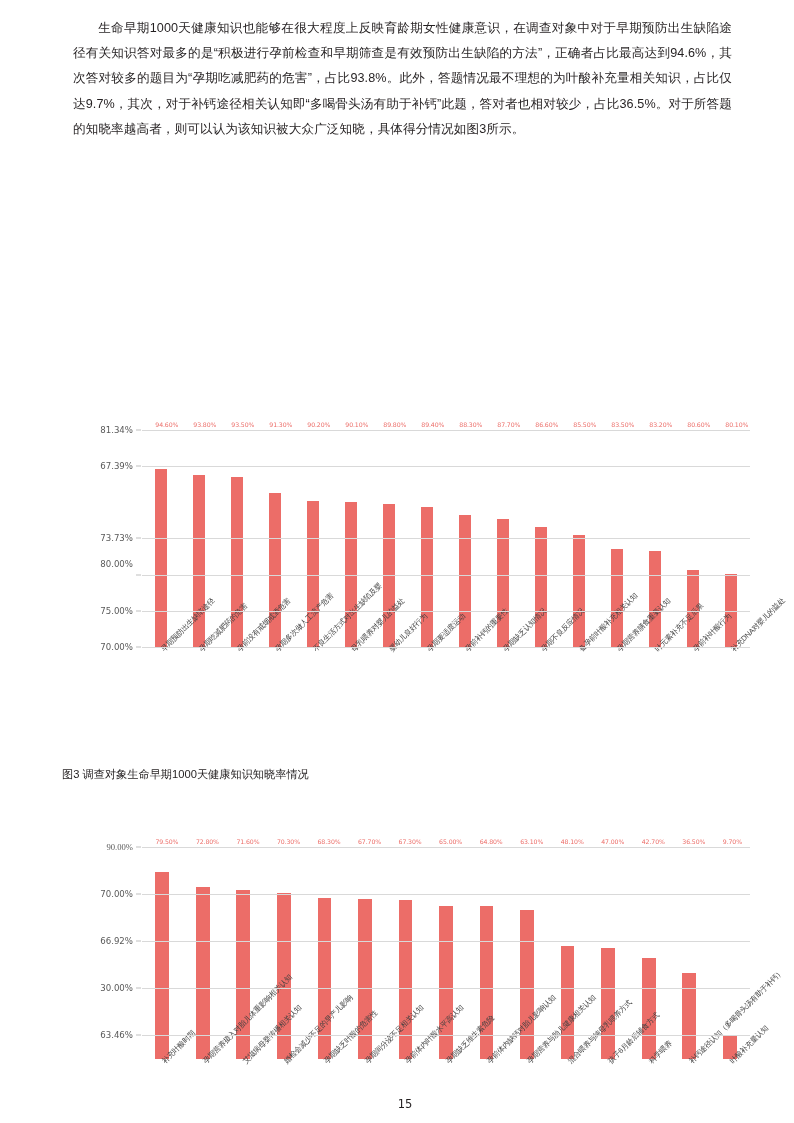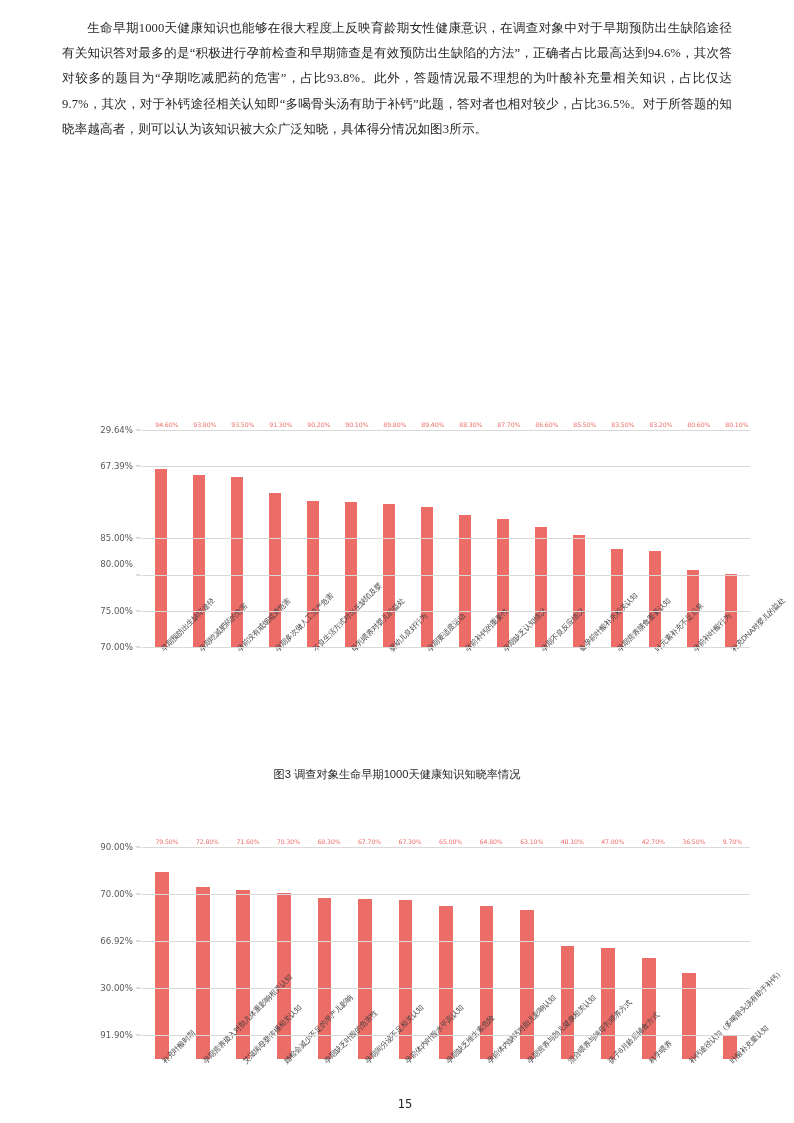--- a/index.html
+++ b/index.html
@@ -34,24 +34,23 @@
     padding-top: 62px;
     line-height: 1.3;
   }
 
   
   .body-text {
     font-size: 12.6px;
     line-height: 2.0;
     text-align: justify;
     text-justify: inter-ideograph;
-    margin: 16px 0 0 0;
+    margin: 16px 0 0 11px;
     text-indent: 2em;
     letter-spacing: 0.1px;
-    font-family: Liberation Serif, serif;
   }
 
   
   .figure-block {
     position: relative;
     width: 100%;
   }
   .chart {
     position: relative;
     box-sizing: border-box;
@@ -128,21 +127,21 @@
     position: absolute;
     top: 0;
     font-size: 7.4px;
     color: #3f3f3f;
     white-space: nowrap;
     transform-origin: left top;
     transform: rotate(-45deg);
     letter-spacing: -0.2px;
   }
   .figure-caption {
-    text-align: center;
+    text-align: left;
     font-size: 11.2px;
     color: #231f20;
     width: 100%;
   }
 
   
   .page-number {
     position: absolute;
     bottom: 28px;
     left: 16px;
@@ -259,27 +258,27 @@
             <div class="xlabel" style="left: 359px; font-size: 7.4px;">孕期缺乏认知情况</div>
             <div class="xlabel" style="left: 397px; font-size: 7.4px;">孕期不良反应情况</div>
             <div class="xlabel" style="left: 435px; font-size: 7.4px;">备孕前叶酸补充相关认知</div>
             <div class="xlabel" style="left: 473px; font-size: 7.4px;">孕期营养膳食重要认知</div>
             <div class="xlabel" style="left: 511px; font-size: 7.4px;">叶元素补充不足后果</div>
             <div class="xlabel" style="left: 549px; font-size: 7.4px;">孕前补叶酸行为</div>
             <div class="xlabel" style="left: 587px; font-size: 7.4px;">补充DNA对婴儿的益处</div>
           </div>
       <div class="gridline" style="top: 0px;"></div>
           <div class="ytick-dash" style="top: 0px;"></div>
-          <div class="ytick-label" style="top: 0px;">29.64%</div>
+          <div class="ytick-label" style="top: 0px;">81.34%</div>
           <div class="gridline" style="top: 36.1667px;"></div>
           <div class="ytick-dash" style="top: 36.1667px;"></div>
           <div class="ytick-label" style="top: 36.1667px;">67.39%</div>
           <div class="gridline" style="top: 108.5px;"></div>
           <div class="ytick-dash" style="top: 108.5px;"></div>
-          <div class="ytick-label" style="top: 108.5px;">85.00%</div>
+          <div class="ytick-label" style="top: 108.5px;">73.73%</div>
           <div class="gridline" style="top: 144.667px;"></div>
           <div class="ytick-dash" style="top: 144.667px;"></div>
           <div class="ytick-label" style="top: 134px;">80.00%</div>
           <div class="gridline" style="top: 180.833px;"></div>
           <div class="ytick-dash" style="top: 180.833px;"></div>
           <div class="ytick-label" style="top: 180.833px;">75.00%</div>
           <div class="gridline" style="top: 217px;"></div>
           <div class="ytick-dash" style="top: 217px;"></div>
           <div class="ytick-label" style="top: 217px;">70.00%</div>
         </div>
@@ -379,32 +378,32 @@
             <div class="xlabel" style="left: 342.533px; font-size: 7.4px;">孕前体内缺钙对胎儿影响认知</div>
             <div class="xlabel" style="left: 383.067px; font-size: 7.4px;">孕期营养与胎儿健康相关认知</div>
             <div class="xlabel" style="left: 423.6px; font-size: 7.4px;">混合喂养与纯母乳喂养方式</div>
             <div class="xlabel" style="left: 464.133px; font-size: 7.4px;">孩子6月龄后辅食方式</div>
             <div class="xlabel" style="left: 504.667px; font-size: 7.4px;">科学喂养</div>
             <div class="xlabel" style="left: 545.2px; font-size: 7.4px;">补钙途径认知（多喝骨头汤有助于补钙）</div>
             <div class="xlabel" style="left: 585.733px; font-size: 7.4px;">叶酸补充量认知</div>
           </div>
       <div class="gridline" style="top: 0px;"></div>
           <div class="ytick-dash" style="top: 0px;"></div>
-          <div class="ytick-label" style="top: 0px;">90.00%</div>
+          <div class="ytick-label" style="top: 0px; font-family: Liberation Serif, serif;">90.00%</div>
           <div class="gridline" style="top: 47.1111px;"></div>
           <div class="ytick-dash" style="top: 47.1111px;"></div>
           <div class="ytick-label" style="top: 47.1111px;">70.00%</div>
           <div class="gridline" style="top: 94.2222px;"></div>
           <div class="ytick-dash" style="top: 94.2222px;"></div>
           <div class="ytick-label" style="top: 94.2222px;">66.92%</div>
           <div class="gridline" style="top: 141.333px;"></div>
           <div class="ytick-dash" style="top: 141.333px;"></div>
           <div class="ytick-label" style="top: 141.333px;">30.00%</div>
           <div class="gridline" style="top: 188.444px;"></div>
           <div class="ytick-dash" style="top: 188.444px;"></div>
-          <div class="ytick-label" style="top: 188.444px;">91.90%</div>
+          <div class="ytick-label" style="top: 188.444px;">63.46%</div>
         </div>
     </div>
 
   </div>
 
   <div class="page-number">15</div>
 </div>
 
 </body></html>

